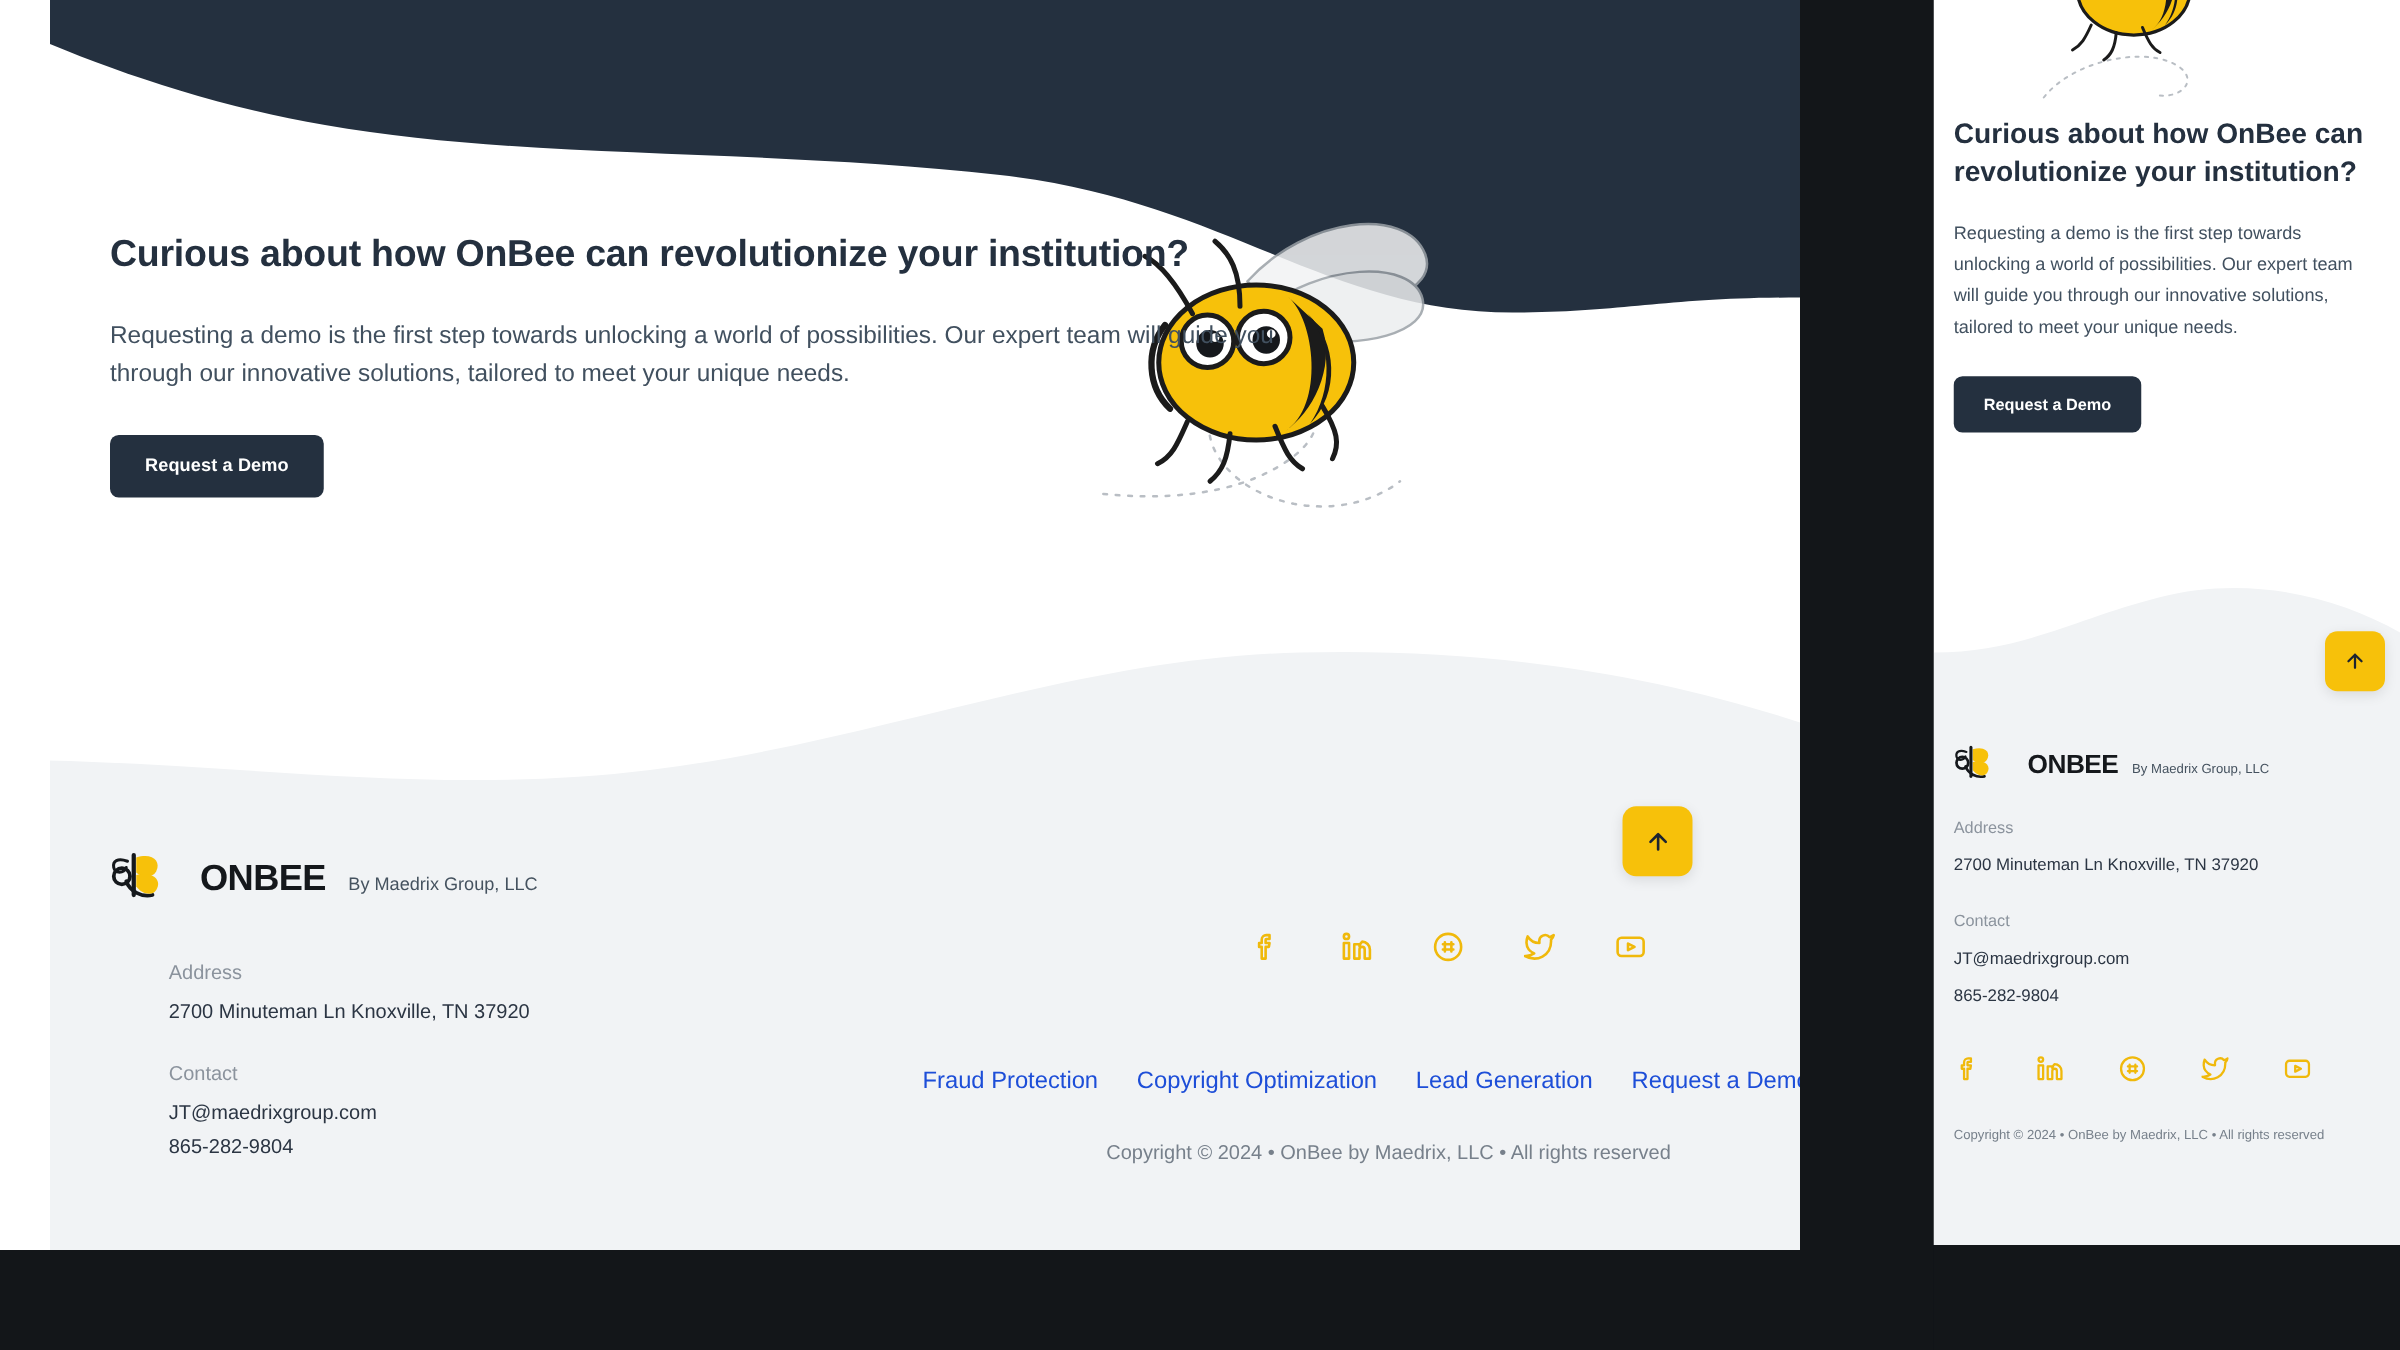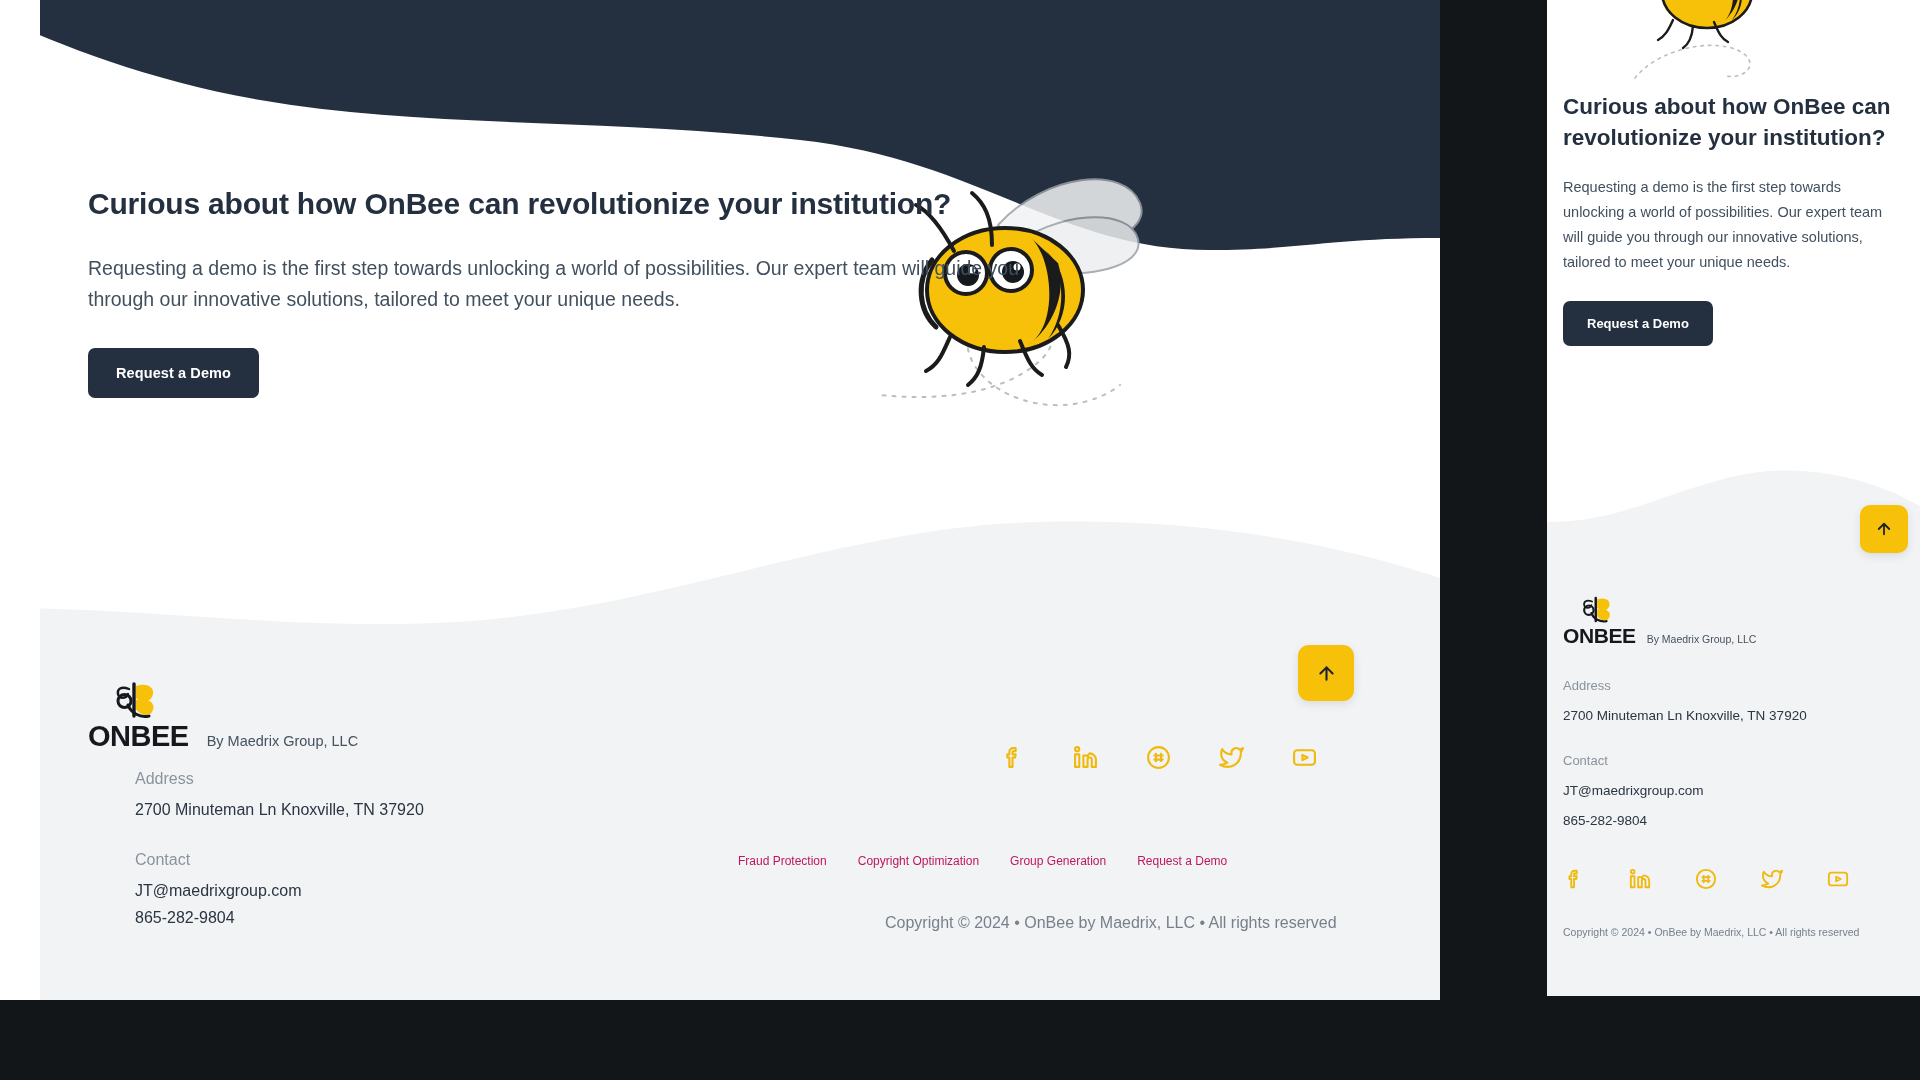--- a/index.html
+++ b/index.html
@@ -42,42 +42,42 @@
   }
 
   
   .bee-wrap{ position:absolute; left:880px; top:155px; width:540px; height:320px; z-index:3; }
 
   
   .footer-wave{ position:absolute; left:0; top:520px; width:1440px; height:480px; z-index:2; }
   .footer-content{ position:absolute; left:0; top:640px; width:1440px; z-index:5; }
 
   .brandrow{ position:absolute; left:88px; top:40px; display:flex; align-items:flex-end; gap:18px; }
-  .brand-logo{ display:flex; align-items:center; gap:0;flex-direction:column; }
+  .brand-logo{ display:flex; align-items:flex-end; gap:25px; }
   .brand-word{
     font-size:29px; font-weight:800; color:#15181c; letter-spacing:-0.5px;
     font-family:"Liberation Sans", sans-serif;
   }
   .brand-by{ font-size:14.5px; color:#45525f; padding-bottom:4px; }
 
   .addr-block{ position:absolute; left:135px; top:130px; }
   .addr-label{ font-size:16px; color:#8b939d; margin-bottom:13px; }
   .addr-value{ font-size:16px; color:#2b3543; margin-bottom:32px; }
   .contact-line{ font-size:16px; color:#2b3543; margin-bottom:9px; }
 
   .social-row{
     position:absolute; left:1000px; top:745px; display:flex; gap:48px; z-index:6;
   }
   .social-row a{ display:block; line-height:0; }
 
   .navlinks{
     position:absolute; left:738px; top:854px; display:flex; gap:31px; z-index:6;
   }
   .navlinks a{
-    font-size:12px; color:#be185d; text-decoration:none; white-space:nowrap;
+    font-size:19px; color:#1d4ed8; text-decoration:none; white-space:nowrap;
   }
   .copyright{
     position:absolute; left:885px; top:914px; font-size:16px; color:#77808b; z-index:6;
     white-space:nowrap;
   }
 
   .scroll-top{
     position:absolute; left:1298px; top:645px; width:56px; height:56px;
     background:#f7c10a; border-radius:11px; border:none; cursor:pointer;
     display:flex; align-items:center; justify-content:center; z-index:7;
@@ -222,21 +222,21 @@
       <svg width="25" height="25" viewBox="0 0 24 24" fill="none" stroke="#f0b90b" stroke-width="2" stroke-linecap="round" stroke-linejoin="round">
           <rect x="2" y="5" width="20" height="14" rx="3"></rect>
           <path d="M10 9.5l5 2.5-5 2.5z"></path>
         </svg>
     </a>
   </div>
 
   <div class="navlinks">
     <a href="#">Fraud Protection</a>
     <a href="#">Copyright Optimization</a>
-    <a href="#">Group Generation</a>
+    <a href="#">Lead Generation</a>
     <a href="#">Request a Demo</a>
   </div>
 
   <div class="copyright">Copyright © 2024 • OnBee by Maedrix, LLC • All rights reserved</div>
 
   <button class="scroll-top">
     <svg width="21" height="21" viewBox="0 0 24 24" fill="none" stroke="#1d2430" stroke-width="2.4" stroke-linecap="round" stroke-linejoin="round">
         <path d="M12 19V5M5 12l7-7 7 7"></path>
       </svg>
   </button>

